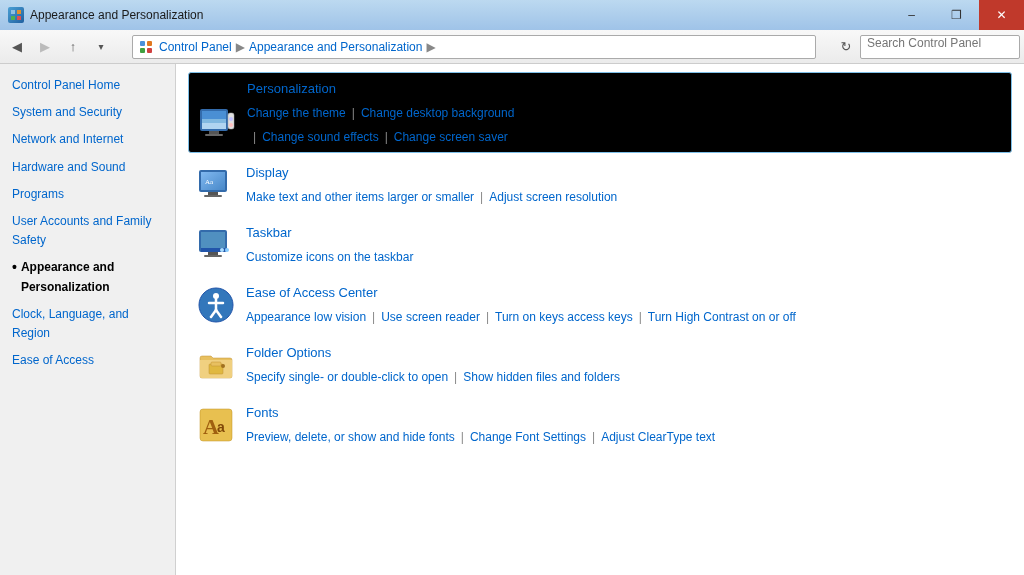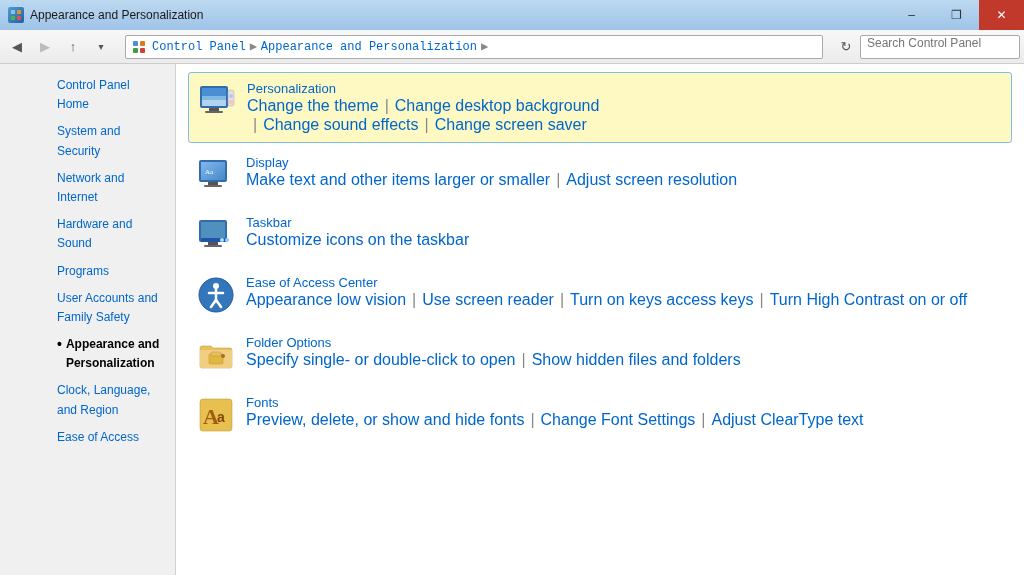--- a/index.html
+++ b/index.html
@@ -82,25 +82,24 @@
     .nav-btn.disabled { color: #bbb; cursor: default; }
     .address-bar {
       flex: 1;
       height: 24px;
       background: white;
       border: 1px solid #aaa;
       border-radius: 2px;
       display: flex;
       align-items: center;
       padding: 0 6px;
-      margin: 0 9px;
+      margin: 0 16px;
       font-size: 12px;
       color: #333;
       overflow: hidden;
-      font-family: Liberation Mono, monospace;
     }
     .address-breadcrumb {
       display: flex;
       align-items: center;
       gap: 2px;
       white-space: nowrap;
     }
     .address-sep { color: #888; margin: 0 2px; }
     .address-link { color: #0066cc; cursor: pointer; }
     .refresh-btn {
@@ -147,21 +146,20 @@
       border-right: 1px solid #d0d0d0;
       padding: 8px 0;
       overflow-y: auto;
     }
     .sidebar-item {
       padding: 4px 12px;
       cursor: pointer;
       color: #0066cc;
       font-size: 12px;
       line-height: 1.6;
-      margin-left: 45px;
     }
     .sidebar-item.active {
       font-weight: bold;
       color: #000;
       cursor: default;
       display: flex;
       align-items: flex-start;
       gap: 4px;
     }
     .sidebar-item.active::before {
@@ -182,23 +180,24 @@
     
     .category-item {
       display: flex;
       align-items: flex-start;
       gap: 10px;
       padding: 8px 8px;
       border-radius: 2px;
       margin-bottom: 4px;
     }
     .category-item.highlighted {
-      background: #fef9c3;
+      background: #000000;
       border: 1px solid #7dbfe8;
       border-radius: 3px;
+      align-items: flex-end;
     }
     .category-icon {
       width: 40px;
       height: 40px;
       flex-shrink: 0;
       display: flex;
       align-items: center;
       justify-content: center;
       font-size: 22px;
     }
@@ -206,22 +205,22 @@
     .category-title {
       color: #0066cc;
       font-size: 13px;
       cursor: pointer;
       font-weight: normal;
     }
     .category-links {
       display: flex;
       flex-wrap: wrap;
       align-items: center;
-      margin-top: 1px;
-      font-size: 16px;
+      margin-top: 10px;
+      font-size: 12px;
     }
     .category-link {
       color: #0066cc;
       cursor: pointer;
     }
     .link-sep {
       color: #888;
       margin: 0 6px;
     }
 

